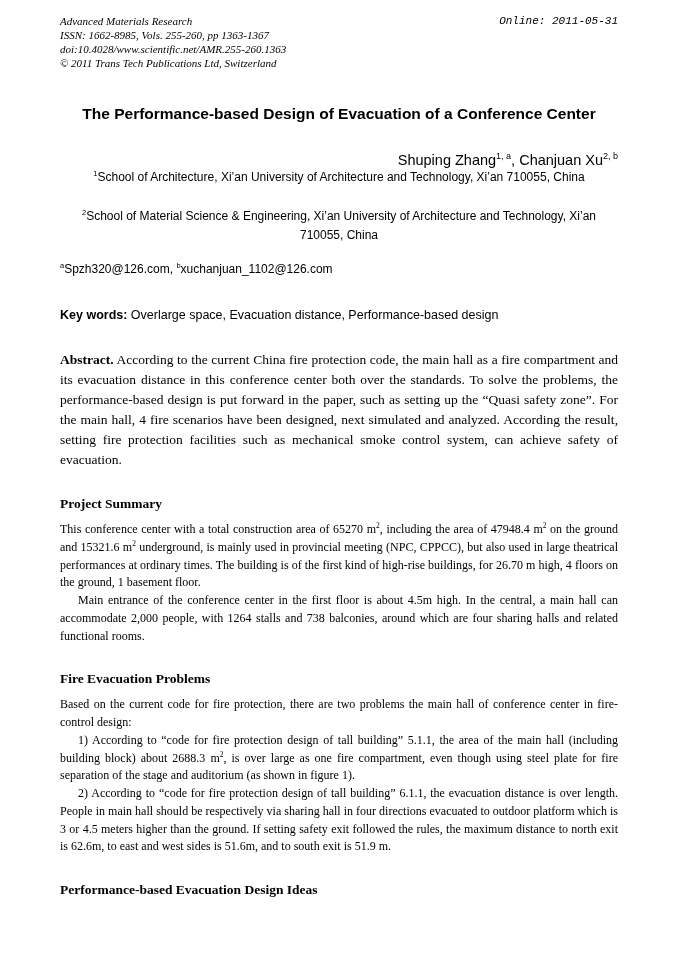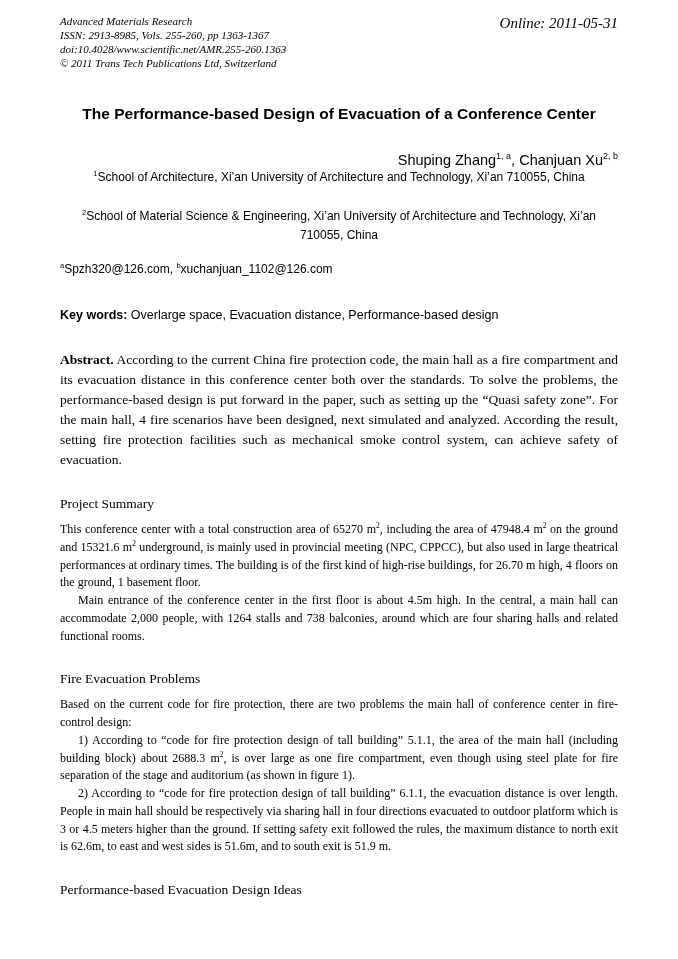--- a/index.html
+++ b/index.html
@@ -19,21 +19,21 @@
   
   .header-row {
     display: flex;
     justify-content: space-between;
     align-items: flex-start;
     font-style: italic;
     font-size: 11px;
     line-height: 1.28;
   }
   .header-left div { white-space: nowrap; }
-  .header-right { font-size: 15px; }
+  .header-right { font-size: 11px; font-family: Liberation Mono, monospace; }
   
   .title {
     font-family: "Liberation Sans", sans-serif;
     font-weight: bold;
     font-size: 15.5px;
     text-align: center;
     margin: 34px 0 0 0;
     line-height: 1.3;
   }
   .authors {
@@ -64,40 +64,40 @@
   .keywords .label { font-weight: bold; }
   .abstract {
     font-size: 13.5px;
     line-height: 1.48;
     text-align: justify;
     margin: 28px 0 0 0;
   }
   .abstract .label { font-weight: bold; margin-top: 35px; }
   .section-heading {
     font-size: 13.5px;
-    font-weight: normal;
+    font-weight: bold;
     margin: 26px 0 9px 0;
   }
   .body-para {
     font-size: 12px;
     line-height: 1.48;
     text-align: justify;
     margin: 0;
   }
   .body-para.indent { text-indent: 18px; }
 </style>
 </head>
 <body>
 
 <div class="page">
 
   <div class="header-row">
     <div class="header-left">
       <div>Advanced Materials Research</div>
-      <div>ISSN: 2913-8985, Vols. 255-260, pp 1363-1367</div>
+      <div>ISSN: 1662-8985, Vols. 255-260, pp 1363-1367</div>
       <div>doi:10.4028/www.scientific.net/AMR.255-260.1363</div>
       <div>© 2011 Trans Tech Publications Ltd, Switzerland</div>
     </div>
     <div class="header-right">Online: 2011-05-31</div>
   </div>
 
   <h1 class="title">The Performance-based Design of Evacuation of a Conference Center</h1>
 
   <div class="authors"><span>Shuping Zhang</span><sup>1, a</sup><span>, </span><span>Chanjuan Xu</span><sup>2, b</sup></div>
 

